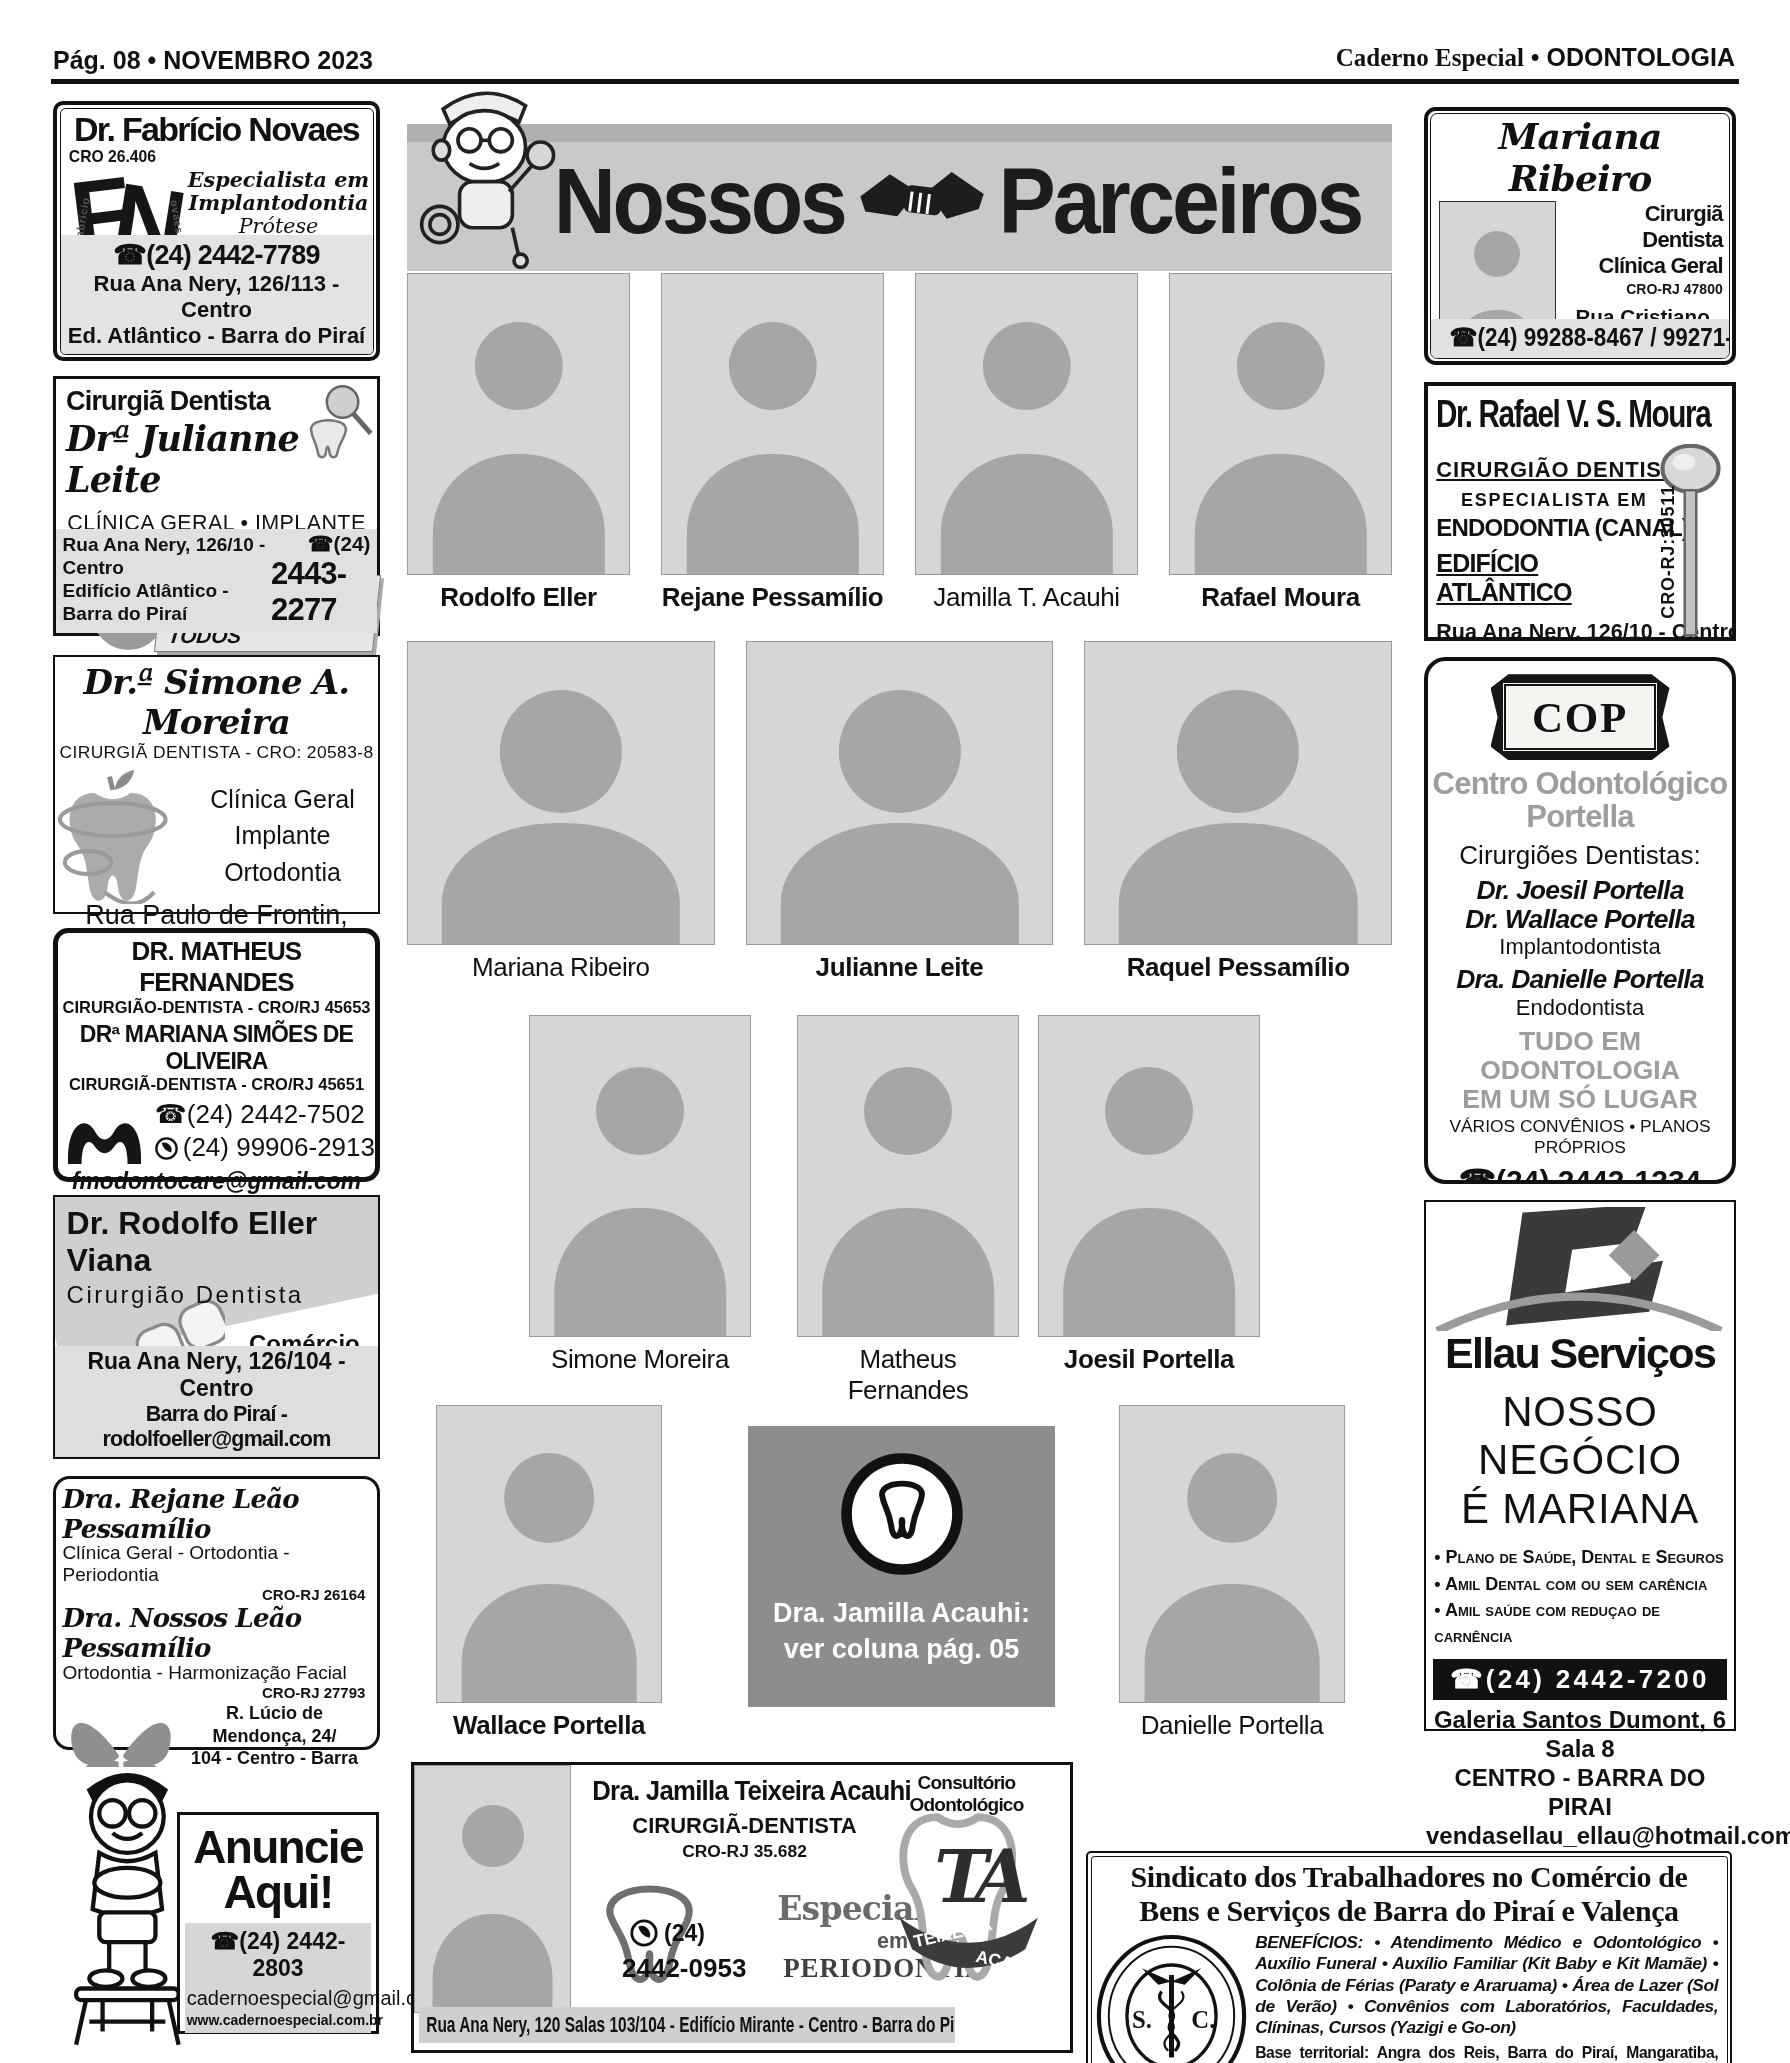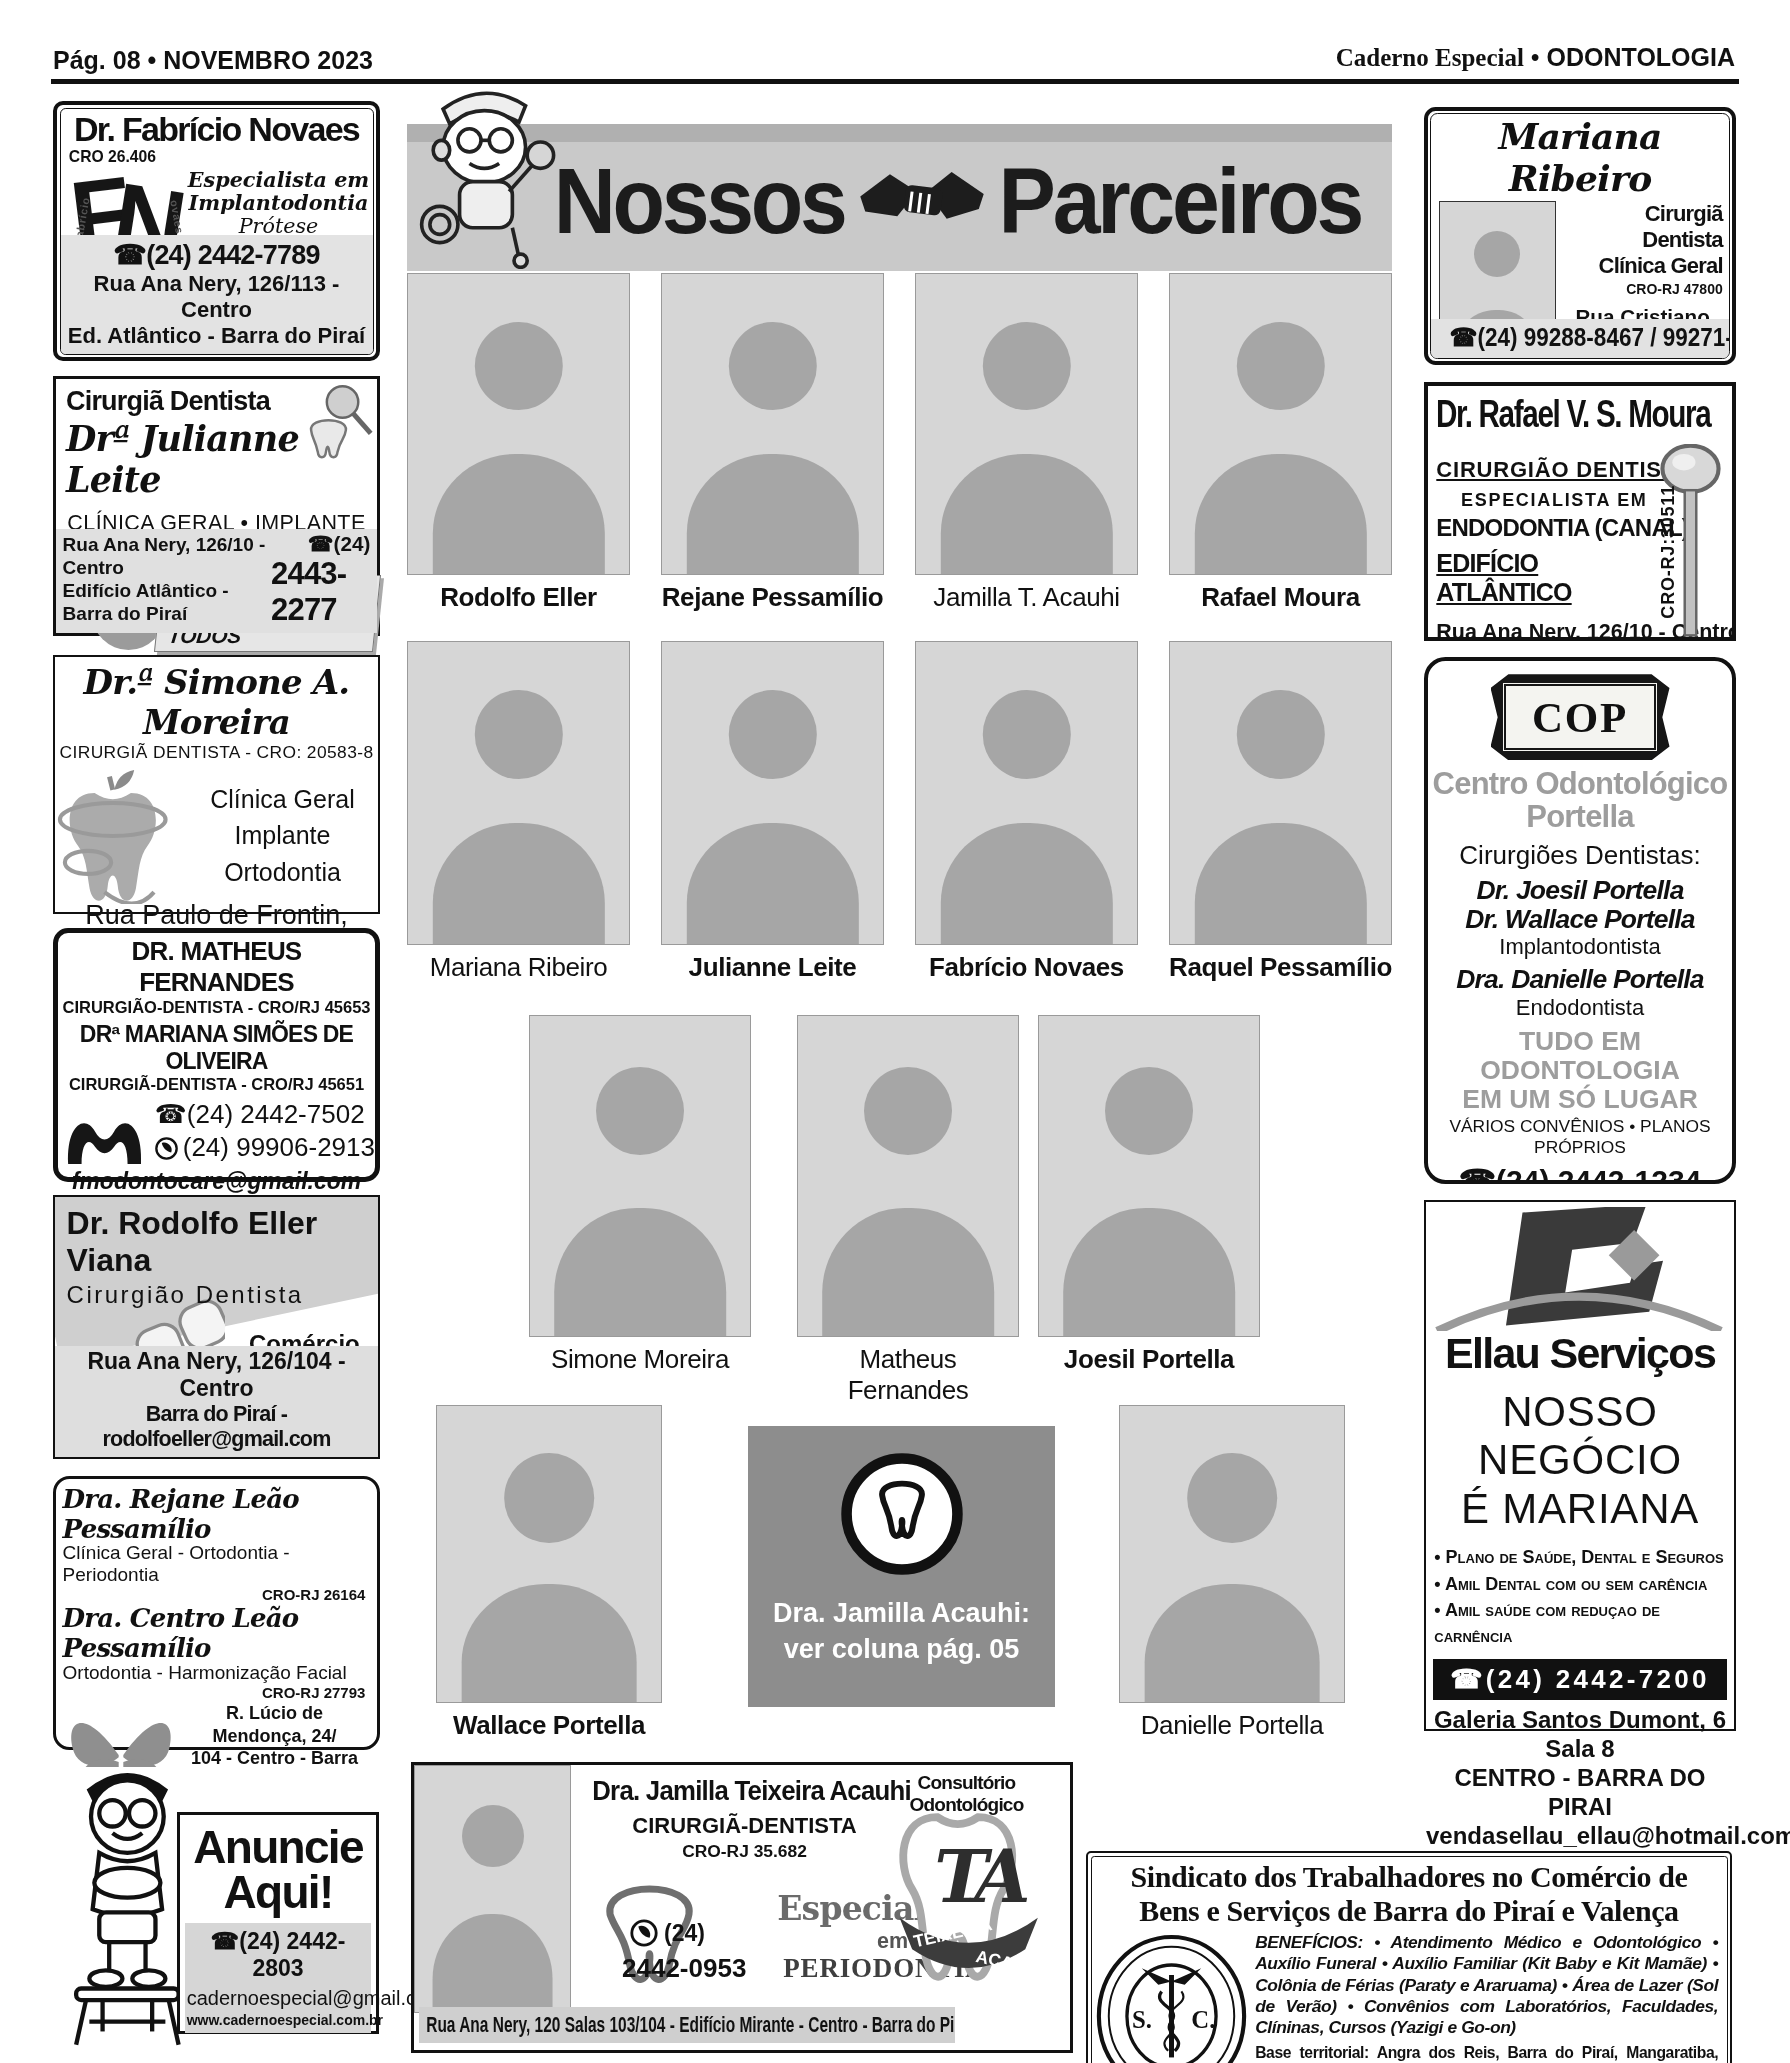--- a/index.html
+++ b/index.html
@@ -288,24 +288,20 @@
     <div class="pcell">
       <div class="photo" style="height:304px"></div>
       <div class="cap light">Mariana Ribeiro</div>
     </div>
     <div class="pcell">
       <div class="photo" style="height:304px"></div>
       <div class="cap">Julianne Leite</div>
     </div>
     <div class="pcell">
       <div class="photo" style="height:304px"></div>
-      <div class="cap">Fabrício Novaes</div>
-    </div>
-    <div class="pcell">
-      <div class="photo" style="height:304px"></div>
       <div class="cap">Raquel Pessamílio</div>
     </div>
   </div>
 
   <div class="pcell-abs" style="left:529px; top:1015px">
     <div class="photo" style="height:322px"></div>
     <div class="cap light">Simone Moreira</div>
   </div>
   <div class="pcell-abs" style="left:797px; top:1015px">
     <div class="photo" style="height:322px"></div>
@@ -471,21 +467,21 @@
     <div class="rod-foot">
       <div class="a1">Rua Ana Nery, 126/104 - Centro</div>
       <div class="a2">Barra do Piraí - rodolfoeller@gmail.com</div>
     </div>
   </div>
 
   <div class="ad ad-pessamilio">
     <div class="pes-name script">Dra. Rejane Leão Pessamílio</div>
     <div class="pes-sub">Clínica Geral - Ortodontia - Periodontia</div>
     <div class="pes-cro">CRO-RJ 26164</div>
-    <div class="pes-name script">Dra. Centro Leão Pessamílio</div>
+    <div class="pes-name script">Dra. Nossos Leão Pessamílio</div>
     <div class="pes-sub">Ortodontia - Harmonização Facial</div>
     <div class="pes-cro">CRO-RJ 27793</div>
     <div class="pes-mid">
       <svg width="116" height="106" viewBox="0 0 100 92">
         <g fill="#8f8f8f">
           <path d="M48,46 C20,6 2,14 8,40 C12,58 34,60 48,48 Z"></path>
           <path d="M52,46 C80,6 98,14 92,40 C88,58 66,60 52,48 Z"></path>
           <path d="M48,52 C26,44 10,58 20,72 C28,82 44,72 48,56 Z"></path>
           <path d="M52,52 C74,44 90,58 80,72 C72,82 56,72 52,56 Z"></path>
         </g>

